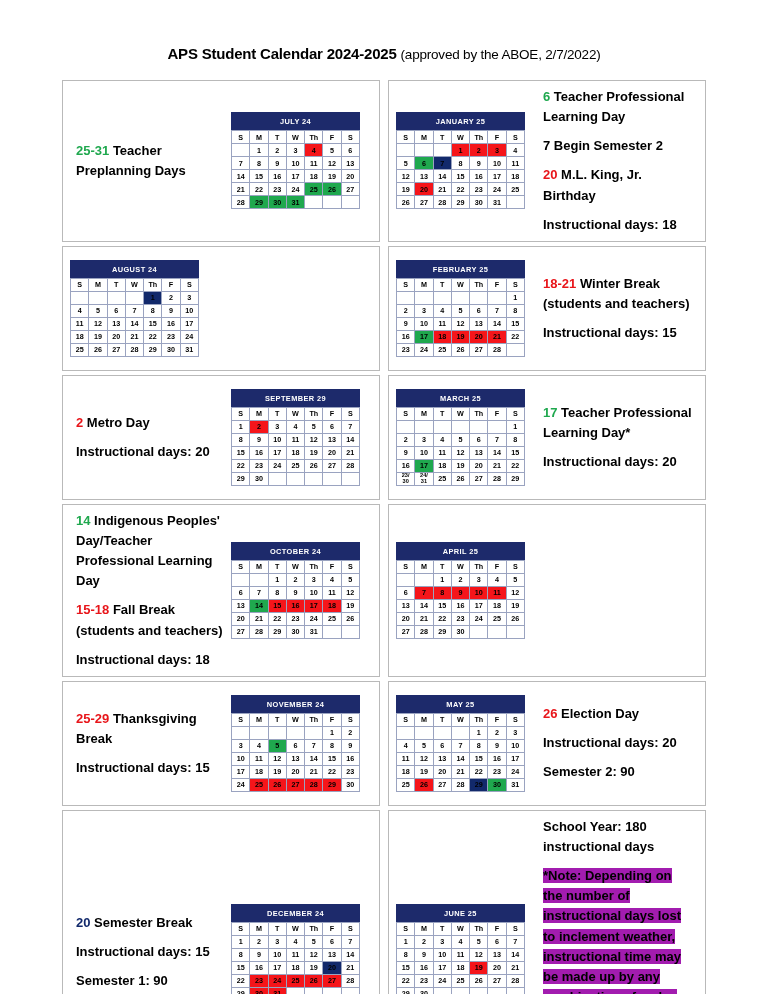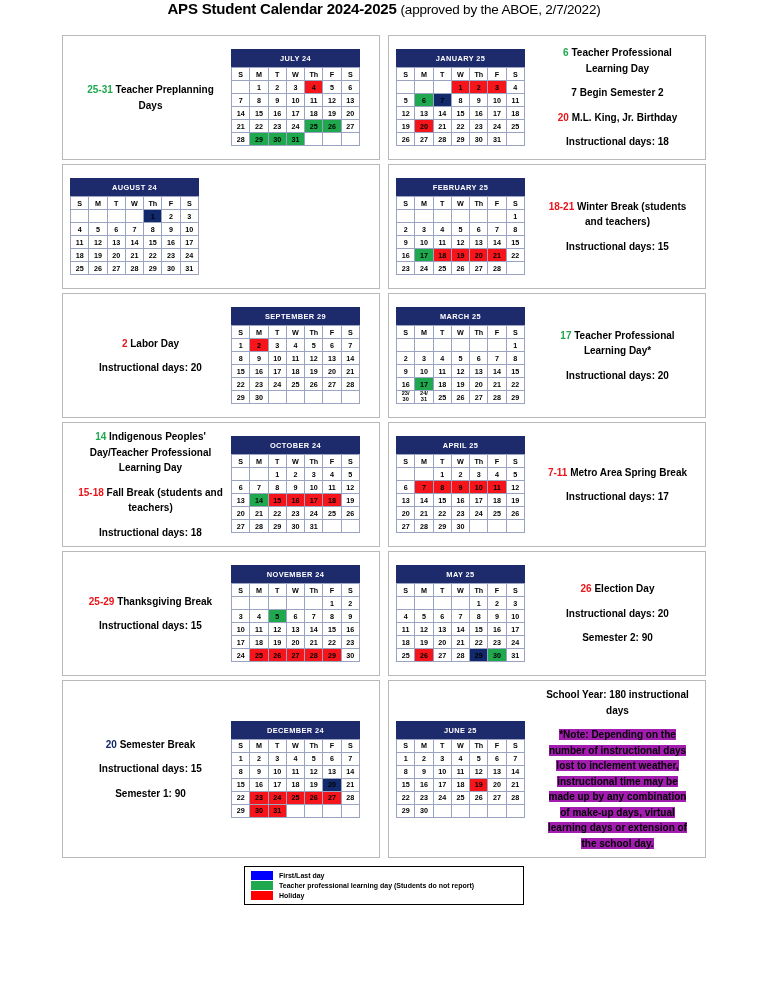--- a/index.html
+++ b/index.html
@@ -7,20 +7,21 @@
   body {
     width:768px; height:994px;
     background:#ffffff;
     font-family:"Liberation Sans", sans-serif;
     color:#000;
     position:relative;
     overflow:hidden;
   }
   .page-title {
     text-align:center;
+    padding-top:45px;
     font-size:15px;
     font-weight:bold;
     letter-spacing:-0.2px;
   }
   .page-title .sub { font-weight:normal; font-size:13.5px; }
 
   .grid {
     margin:18px auto 0 auto;
     width:644px;
     display:flex;
@@ -35,25 +36,24 @@
     flex:1 1 0;
     border:1px solid #b9b9b9;
     background:#fff;
     display:flex;
     align-items:center;
     padding:6px 7px;
     min-height:125px;
   }
   .notes {
     flex:1 1 0;
-    font-size:10px;
+    font-size:13px;
     font-weight:bold;
     line-height:1.55;
     padding:0 6px;
-    text-align:center;
   }
   .notes p { margin:0 0 9px 0; }
   .notes p:last-child { margin-bottom:0; }
   .cal-wrap { flex:0 0 141px; }
 
   table.cal {
     border-collapse:collapse;
     width:129px;
     table-layout:fixed;
   }
@@ -389,21 +389,21 @@
         </div>
         <div class="notes">
           <p><span class="c-red">18-21 </span><span>Winter Break (students and teachers)</span></p>
           <p><span>Instructional days: 15</span></p>
         </div>
       </div>
     </div>
     <div class="row">
       <div class="panel">
         <div class="notes">
-          <p><span class="c-red">2 </span><span>Labor Day</span></p>
+          <p><span class="c-red">2 </span><span>Metro Day</span></p>
           <p><span>Instructional days:  20</span></p>
         </div>
         <div class="cal-wrap">
           <table class="cal">
             <caption>SEPTEMBER 29</caption>
             <thead>
               <tr>
                 <th>S</th>
                 <th>M</th>
                 <th>T</th>
@@ -665,24 +665,20 @@
                 <td>28</td>
                 <td>29</td>
                 <td>30</td>
                 <td class="empty"></td>
                 <td class="empty"></td>
                 <td class="empty"></td>
               </tr>
             </tbody>
           </table>
         </div>
-        <div class="notes">
-          <p><span class="c-red">7-11 </span><span>Metro Area Spring Break</span></p>
-          <p><span>Instructional days: 17</span></p>
-        </div>
       </div>
     </div>
     <div class="row">
       <div class="panel">
         <div class="notes">
           <p><span class="c-red">25-29 </span><span>Thanksgiving Break</span></p>
           <p><span>Instructional days: 15</span></p>
         </div>
         <div class="cal-wrap">
           <table class="cal">

